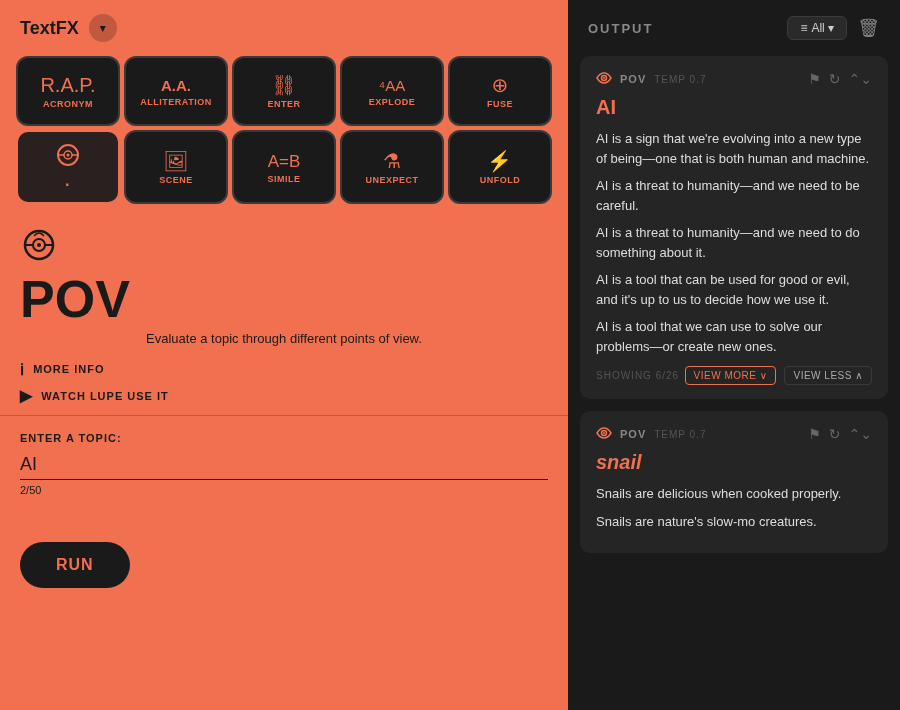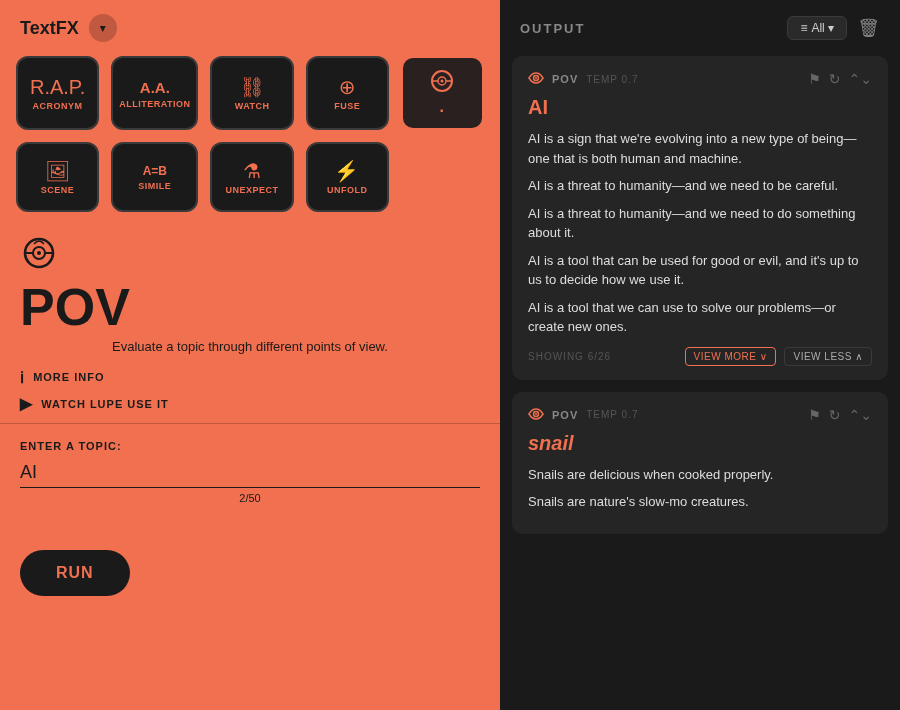--- a/index.html
+++ b/index.html
@@ -6,21 +6,21 @@
     body {
       font-family: 'Arial', sans-serif;
       display: flex;
       width: 900px;
       height: 710px;
       overflow: hidden;
     }
 
     
     .left-panel {
-      width: 500px;
+      width: 568px;
       background: #f07050;
       display: flex;
       flex-direction: column;
       flex-shrink: 0;
     }
 
     .header {
       display: flex;
       align-items: center;
       padding: 14px 20px;
@@ -42,21 +42,21 @@
       justify-content: center;
       cursor: pointer;
       color: #1a1a1a;
       font-size: 12px;
     }
 
     
     .tool-grid {
       display: grid;
       grid-template-columns: repeat(5, 1fr);
-      gap: 12px;
+      gap: 4px;
       padding: 0 16px 10px 16px;
     }
     .tool-card {
       background: #1a1a1a;
       border: 2px solid #3a3a3a;
       border-radius: 12px;
       display: flex;
       flex-direction: column;
       align-items: center;
       justify-content: center;
@@ -147,21 +147,21 @@
       width: 100%;
       font-size: 18px;
       color: #1a1a1a;
       padding: 4px 0;
       outline: none;
     }
     .topic-input::placeholder {
       color: rgba(26,26,26,0.4);
     }
     .char-count {
-      text-align: center;
+      text-align: left;
       font-size: 11px;
       color: #1a1a1a;
       margin-top: 4px;
     }
     .bottom-controls {
       display: flex;
       align-items: center;
       justify-content: space-between;
       margin-top: 14px;
     }
@@ -367,21 +367,25 @@
     <div class="tool-card">
       <span class="tool-icon">R.A.P.</span>
       <span class="tool-label">ACRONYM</span>
     </div>
     <div class="tool-card">
       <span class="tool-icon" style="font-size:15px; font-weight:bold;">A.A.</span>
       <span class="tool-label">ALLITERATION</span>
     </div>
     <div class="tool-card">
       <span class="tool-icon">⛓</span>
-      <span class="tool-label">WATCH</span>
+      <span class="tool-label">ENTER</span>
+    </div>
+    <div class="tool-card">
+      <span class="tool-icon" style="font-size:15px;">⁴AA</span>
+      <span class="tool-label">EXPLODE</span>
     </div>
     <div class="tool-card">
       <span class="tool-icon">⊕</span>
       <span class="tool-label">FUSE</span>
     </div>
 
     <div class="tool-card selected" style="border-color:#f07050; background:#2a2020;">
       <span class="tool-icon" style="font-size:22px;">
         <svg width="26" height="26" viewBox="0 0 26 26" fill="none" xmlns="http://www.w3.org/2000/svg">
           <circle cx="13" cy="13" r="10" stroke="#f07050" stroke-width="2" fill="none"></circle>
@@ -391,21 +395,21 @@
           <line x1="17" y1="13" x2="23" y2="13" stroke="#f07050" stroke-width="1.5"></line>
         </svg>
       </span>
       <span class="tool-label" style="font-size:16px; color:#f07050;">·</span>
     </div>
     <div class="tool-card">
       <span class="tool-icon">🖼</span>
       <span class="tool-label">SCENE</span>
     </div>
     <div class="tool-card">
-      <span class="tool-icon" style="font-size:12px; font-weight:bold;">A=B</span>
+      <span class="tool-icon" style="font-size:17px; font-weight:normal;">A=B</span>
       <span class="tool-label">SIMILE</span>
     </div>
     <div class="tool-card">
       <span class="tool-icon">⚗</span>
       <span class="tool-label">UNEXPECT</span>
     </div>
     <div class="tool-card">
       <span class="tool-icon">⚡</span>
       <span class="tool-label">UNFOLD</span>
     </div>

